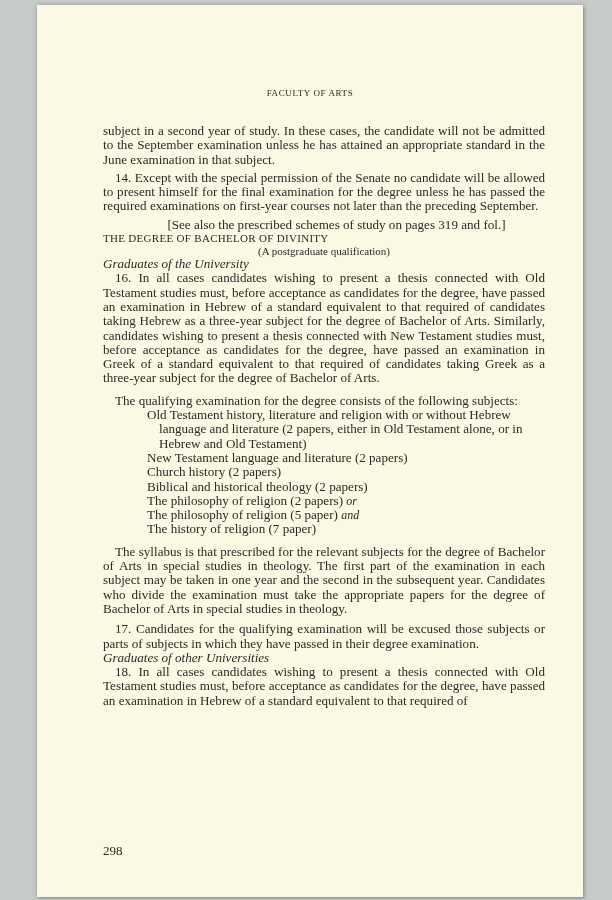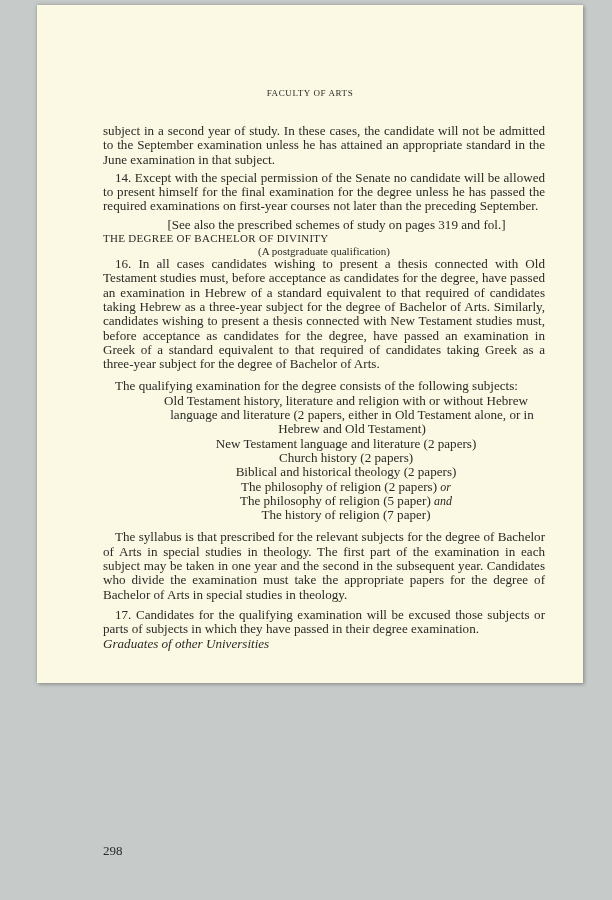--- a/index.html
+++ b/index.html
@@ -5,21 +5,21 @@
   html, body { margin: 0; padding: 0; }
   body {
     width: 612px; height: 900px; overflow: hidden;
     background: #c6cac8;
     position: relative;
     font-family: "Liberation Serif", "DejaVu Serif", serif;
     color: #2a2a26;
   }
   .page {
     position: absolute;
-    left: 37px; top: 5px; width: 546px; height: 678px;
+    left: 37px; top: 5px; width: 546px; height: 892px;
     background: #fbf9e4;
     box-shadow: 0 0 4px rgba(0,0,0,0.25), 2px 2px 3px rgba(0,0,0,0.15);
   }
   .running-head {
     position: absolute; left: 0; right: 0; top: 83px;
     text-align: center;
     font-size: 9px; letter-spacing: 0.6px;
   }
   .body {
     position: absolute; left: 66px; top: 119px; width: 442px;
@@ -28,21 +28,21 @@
   }
   .body p { margin: 0; }
   .gap { height: 4px; }
   .indent { text-indent: 12px; }
   .see-also { text-indent: 25px; text-align: center; }
   .section-title { text-align: left; font-size: 11px; letter-spacing: 0.3px; margin-top: 5px; line-height: 13px; }
   .section-sub { text-align: center; font-size: 11px; line-height: 12px; }
   .subhead { font-style: italic; margin-top: 4px; text-align: left; }
   .subjects-intro { padding-left: 12px; text-align: justify; }
   .subjects { margin: 0; padding: 0; list-style: none; }
-  .subjects li { padding-left: 56px; text-indent: -12px; text-align: center; }
+  .subjects li { padding-left: 56px; text-indent: -12px; text-align: left; }
   .subjects li .conj { font-style: italic; font-size: 12px; }
   .folio {
     position: absolute; left: 66px; top: 838px;
     font-size: 13px;
   }
 </style>
 </head>
 <body>
 
 <div class="page">
@@ -51,36 +51,38 @@
   <div class="body">
     <p>subject in a second year of study.  In these cases, the candidate will not be admitted to the September examination unless he has attained an appropriate standard in the June examination in that subject.</p>
     <div class="gap"></div>
     <p class="indent">14. Except with the special permission of the Senate no candidate will be allowed to present himself for the final examination for the degree unless he has passed the required examinations on first-year courses not later than the preceding September.</p>
     <div class="gap"></div>
     <p class="see-also">[See also the prescribed schemes of study on pages 319 and fol.]</p>
 
     <p class="section-title">THE DEGREE OF BACHELOR OF DIVINITY</p>
     <p class="section-sub">(A postgraduate qualification)</p>
 
+    <p class="subhead">Graduates of the University</p>
     <p class="indent">16. In all cases candidates wishing to present a thesis connected with Old Testament studies must, before acceptance as candidates for the degree, have passed an examination in Hebrew of a standard equivalent to that required of candidates taking Hebrew as a three-year subject for the degree of Bachelor of Arts.  Similarly, candidates wishing to present a thesis connected with New Testament studies must, before acceptance as candidates for the degree, have passed an examination in Greek of a standard equivalent to that required of candidates taking Greek as a three-year subject for the degree of Bachelor of Arts.</p>
 
     <div class="gap" style="height:8px"></div>
     <p class="subjects-intro">The qualifying examination for the degree consists of the following subjects:</p>
     <ul class="subjects">
       <li><span>Old Testament history, literature and religion with or without Hebrew language and literature (2 papers, either in Old Testament alone, or in Hebrew and Old Testament)</span></li>
       <li><span>New Testament language and literature (2 papers)</span></li>
       <li><span>Church history (2 papers)</span></li>
       <li><span>Biblical and historical theology (2 papers)</span></li>
       <li><span>The philosophy of religion (2 papers)</span> <span class="conj">or</span></li>
       <li><span>The philosophy of religion (5 paper)</span> <span class="conj">and</span></li>
       <li><span>The history of religion (7 paper)</span></li>
     </ul>
 
     <div class="gap" style="height:8px"></div>
     <p class="indent">The syllabus is that prescribed for the relevant subjects for the degree of Bachelor of Arts in special studies in theology.  The first part of the examination in each subject may be taken in one year and the second in the subsequent year. Candidates who divide the examination must take the appropriate papers for the degree of Bachelor of Arts in special studies in theology.</p>
     <div class="gap" style="height:6px"></div>
     <p class="indent">17. Candidates for the qualifying examination will be excused those subjects or parts of subjects in which they have passed in their degree examination.</p>
 
     <p class="subhead">Graduates of other Universities</p>
+    <p class="indent">18. In all cases candidates wishing to present a thesis connected with Old Testament studies must, before acceptance as candidates for the degree, have passed an examination in Hebrew of a standard equivalent to that required of</p>
   </div>
 
   <div class="folio">298</div>
 </div>
 
 </body></html>

